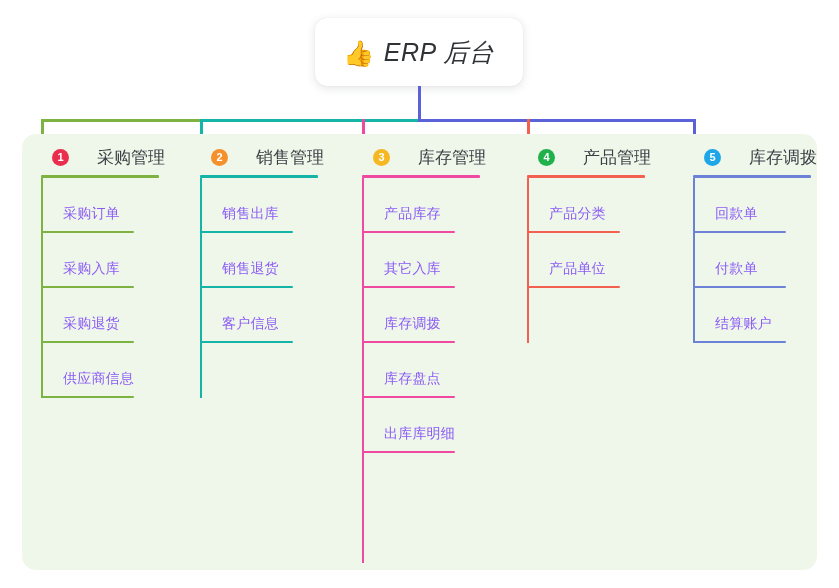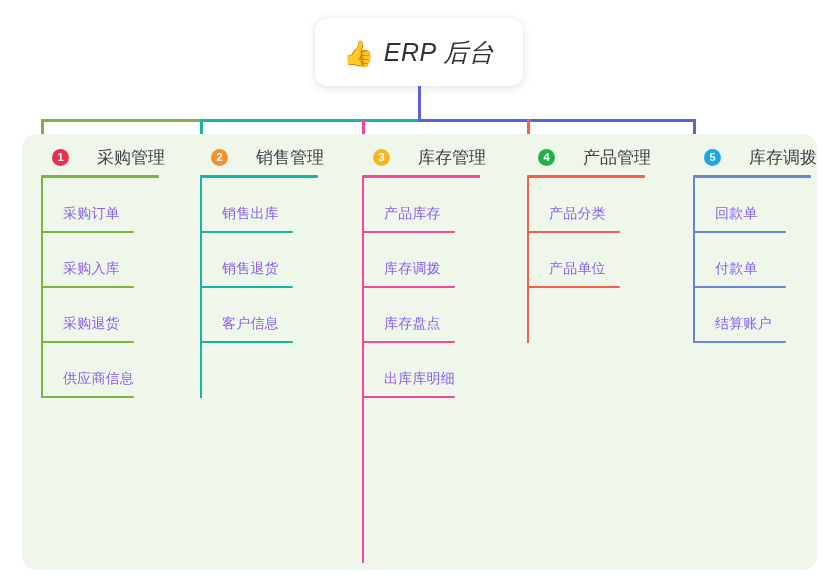--- a/index.html
+++ b/index.html
@@ -213,20 +213,24 @@
         <span class="col-title">库存管理</span>
       </div>
       <div class="head-rule" style="background: rgb(239, 74, 160);"></div>
       <div class="leaves">
         <div class="spine" style="background: rgb(239, 74, 160); height: 385px;"></div>
         <div class="leaf">
           <span class="leaf-label">产品库存</span>
           <div class="leaf-rule" style="background: rgb(239, 74, 160);"></div>
         </div>
         <div class="leaf">
+          <span class="leaf-label">其它入库</span>
+          <div class="leaf-rule" style="background: rgb(239, 74, 160);"></div>
+        </div>
+        <div class="leaf">
           <span class="leaf-label">库存调拨</span>
           <div class="leaf-rule" style="background: rgb(239, 74, 160);"></div>
         </div>
         <div class="leaf">
           <span class="leaf-label">库存盘点</span>
           <div class="leaf-rule" style="background: rgb(239, 74, 160);"></div>
         </div>
         <div class="leaf">
           <span class="leaf-label">出库库明细</span>
           <div class="leaf-rule" style="background: rgb(239, 74, 160);"></div>

